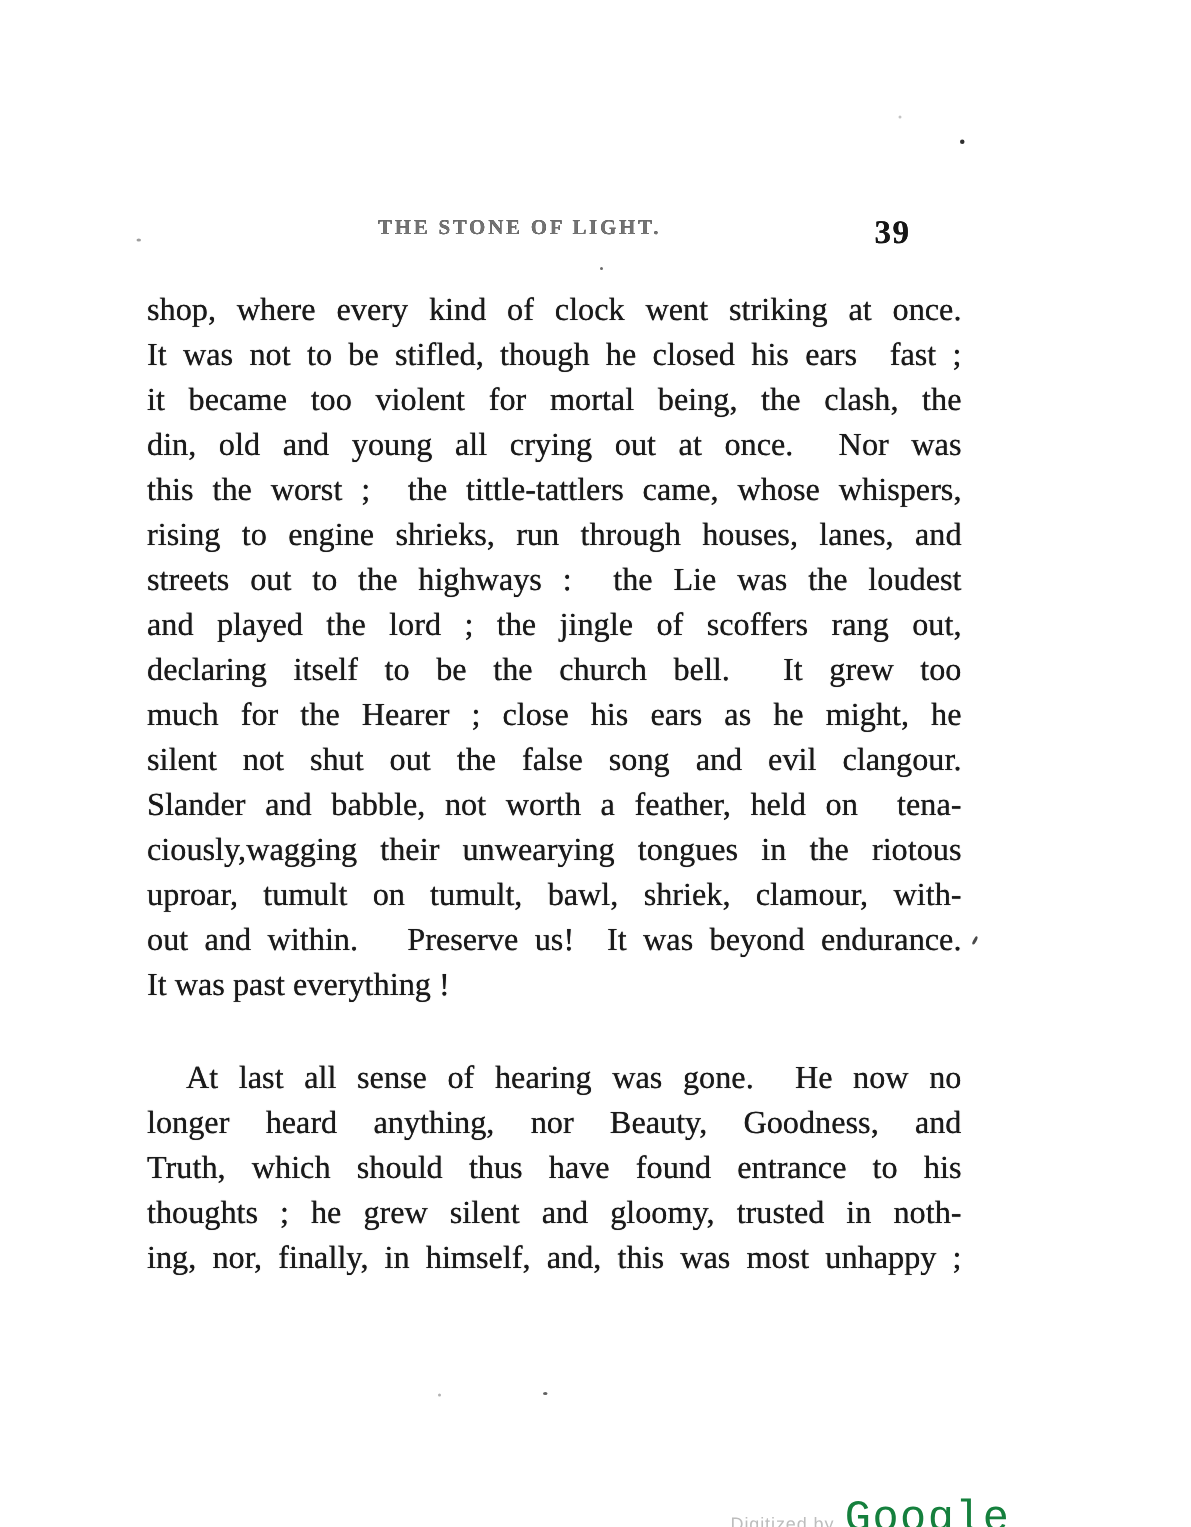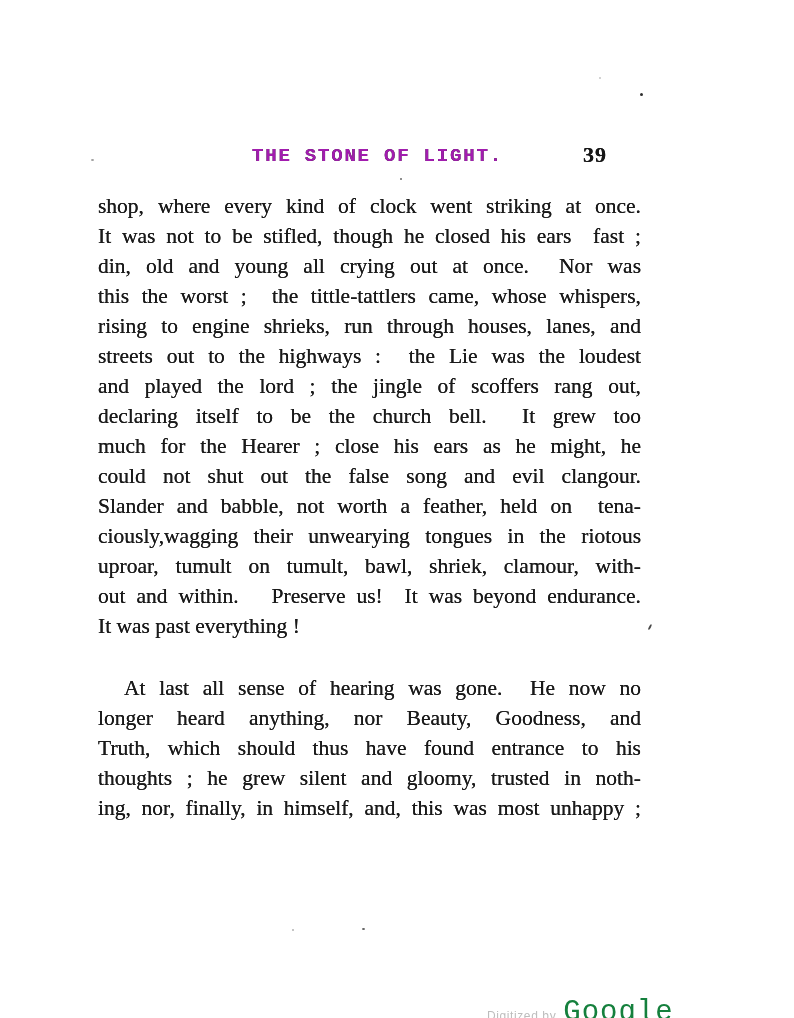--- a/index.html
+++ b/index.html
@@ -14,27 +14,26 @@
     background: #ffffff;
     overflow: hidden;
     font-family: "Liberation Serif", "DejaVu Serif", serif;
     color: #1a1a1a;
   }
   
   .running-head-title {
     position: absolute;
     left: 252px;
     top: 145px;
-    font-size: 19px;
+    font-size: 14px;
     font-weight: 700;
     letter-spacing: 1.8px;
     white-space: nowrap;
-    color: #a21caf;
+    color: #737373;
     text-shadow: 0 0 0.4px #161616;
-    font-family: Liberation Mono, monospace;
   }
   .page-number {
     position: absolute;
     left: 583px;
     top: 142px;
     font-size: 22px;
     font-weight: 700;
     letter-spacing: 1px;
     color: #161616;
     text-shadow: 0 0 0.4px #161616;
@@ -104,28 +103,29 @@
 <div class="page">
 
   <div class="running-head-title">THE STONE OF LIGHT.</div>
   <div class="page-number">39</div>
 
   <div class="body-text">
 
     <div class="para">
       <div class="ln j">shop, where every kind of clock went striking at once.</div>
       <div class="ln j">It was not to be stifled, though he closed his ears&nbsp; fast ;</div>
+      <div class="ln j">it became too violent for mortal being, the clash, the</div>
       <div class="ln j">din, old and young all crying out at once.&nbsp; Nor was</div>
       <div class="ln j">this the worst ;&nbsp; the tittle-tattlers came, whose whispers,</div>
       <div class="ln j">rising to engine shrieks, run through houses, lanes, and</div>
       <div class="ln j">streets out to the highways :&nbsp; the Lie was the loudest</div>
       <div class="ln j">and played the lord ; the jingle of scoffers rang out,</div>
       <div class="ln j">declaring itself to be the church bell.&nbsp; It grew too</div>
       <div class="ln j">much for the Hearer ; close his ears as he might, he</div>
-      <div class="ln j">could not shut out the false song and evil clangour.</div>
+      <div class="ln j">silent not shut out the false song and evil clangour.</div>
       <div class="ln j">Slander and babble, not worth a feather, held on&nbsp; tena-</div>
       <div class="ln j">ciously,wagging their unwearying tongues in the riotous</div>
       <div class="ln j">uproar, tumult on tumult, bawl, shriek, clamour, with-</div>
       <div class="ln j">out and within.&nbsp;&nbsp; Preserve us!&nbsp; It was beyond endurance.</div>
       <div class="ln">It was past everything !</div>
     </div>
 
     <div class="para para2">
       <div class="ln j indent">At last all sense of hearing was gone.&nbsp; He now no</div>
       <div class="ln j">longer heard anything, nor Beauty, Goodness, and</div>

